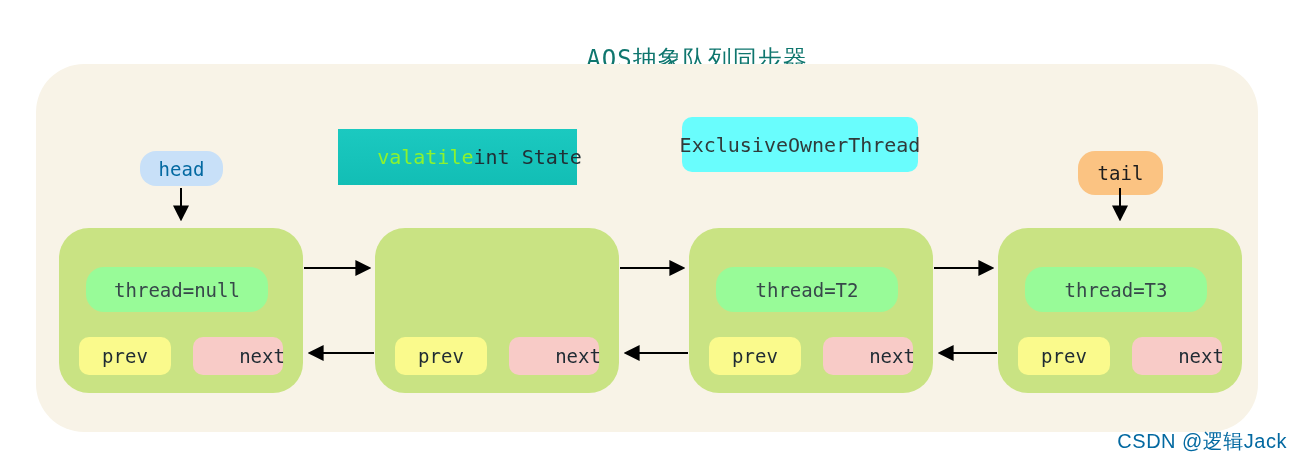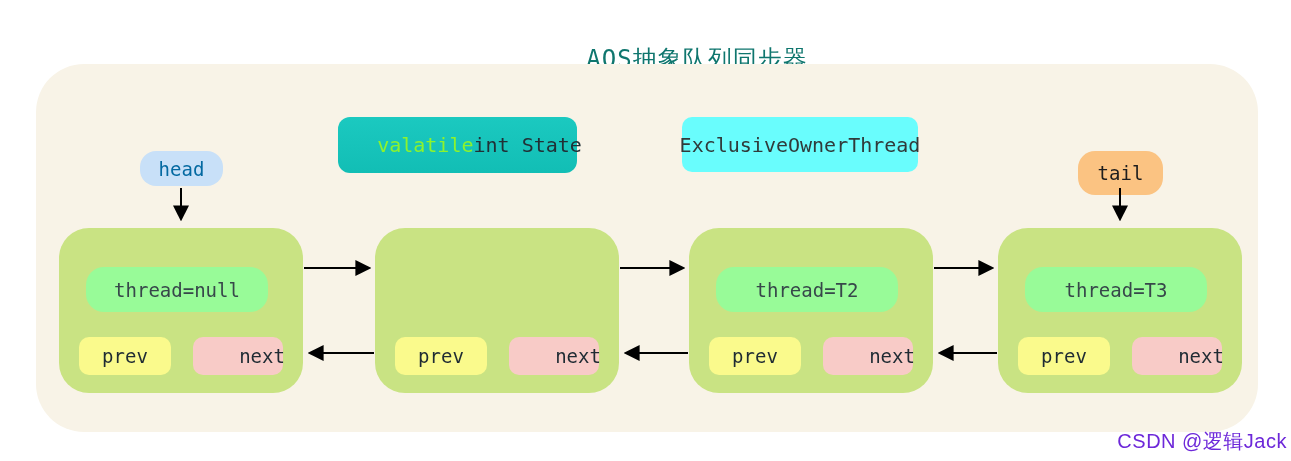--- a/index.html
+++ b/index.html
@@ -22,23 +22,23 @@
 
   .tag {
     position:absolute; display:flex; align-items:center; justify-content:center;
     white-space:nowrap;
   }
   .head-tag { left:140px; top:151px; width:83px; height:35px;
     background:#C8E0F8; border-radius:16px; font-size:19px; color:#0369a1; }
   .tail-tag { left:1078px; top:151px; width:85px; height:44px;
     background:#FBC382; border-radius:17px; font-size:19px; color:#1d1d1d; }
 
-  .state-tag { left:338px; top:117px; width:239px; height:56px;
+  .state-tag { left:338px; top:129px; width:239px; height:56px;
     background:linear-gradient(180deg,#1BC9C0 0%,#12BEB5 100%);
-    border-radius:12px; font-size:20px; color:#213036;padding-left:44px; }
+    border-radius:0; font-size:20px; color:#213036;padding-left:44px; }
   .state-keyword { color:#8DF32D; }
 
   .owner-tag { left:682px; top:117px; width:236px; height:55px;
     background:#69FDFD; border-radius:10px; font-size:20px; color:#303a3a; }
 
   .node {
     position:absolute; top:228px; width:244px; height:165px;
     background:#C9E383; border-radius:30px;
   }
   .node-1 { left:59px; }
@@ -57,21 +57,21 @@
     display:flex; align-items:center; justify-content:center;
     font-size:19px; color:#1f2b33; white-space:nowrap;
   }
   .prev-box { left:20px; width:92px; background:#FAFA8C; }
   .next-box { left:134px; width:90px; background:#F8CBC7;padding-left:48px; }
 
   .arrows { position:absolute; left:0; top:0; width:1291px; height:461px; pointer-events:none; }
 
   .watermark {
     position:absolute; top:428px; right:4px;
-    font-size:20px; color:#6d28d9; letter-spacing:0.5px;
+    font-size:20px; color:#0369a1; letter-spacing:0.5px;
     font-family:"Liberation Sans","DejaVu Sans",sans-serif; white-space:nowrap;
   }
 </style>
 </head>
 <body>
 
 <div class="canvas">
 
   <div class="title">AQS抽象队列同步器</div>
 

